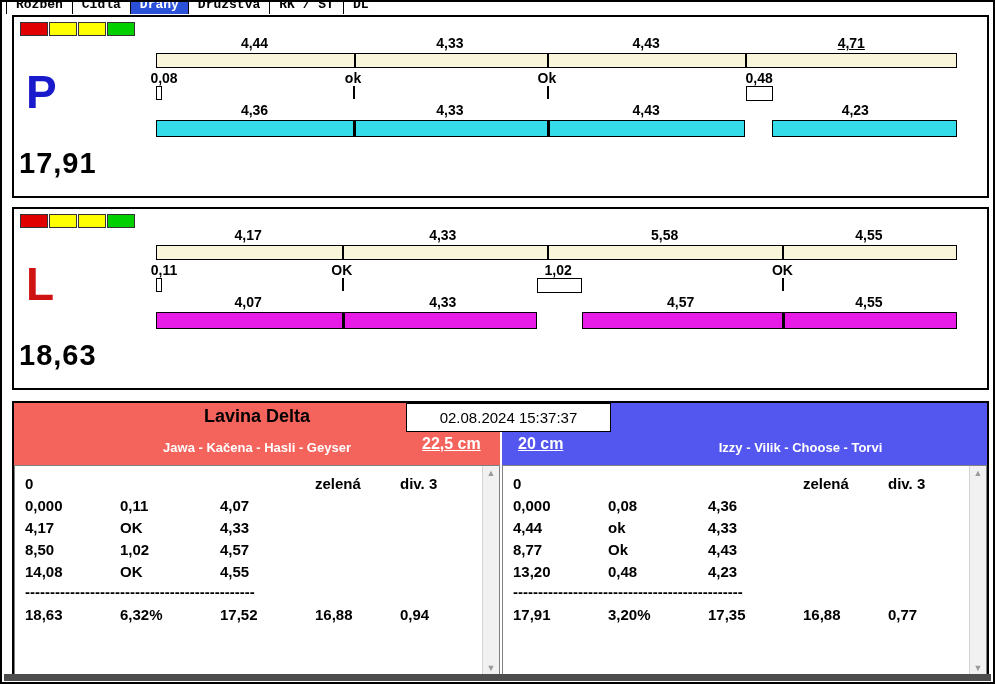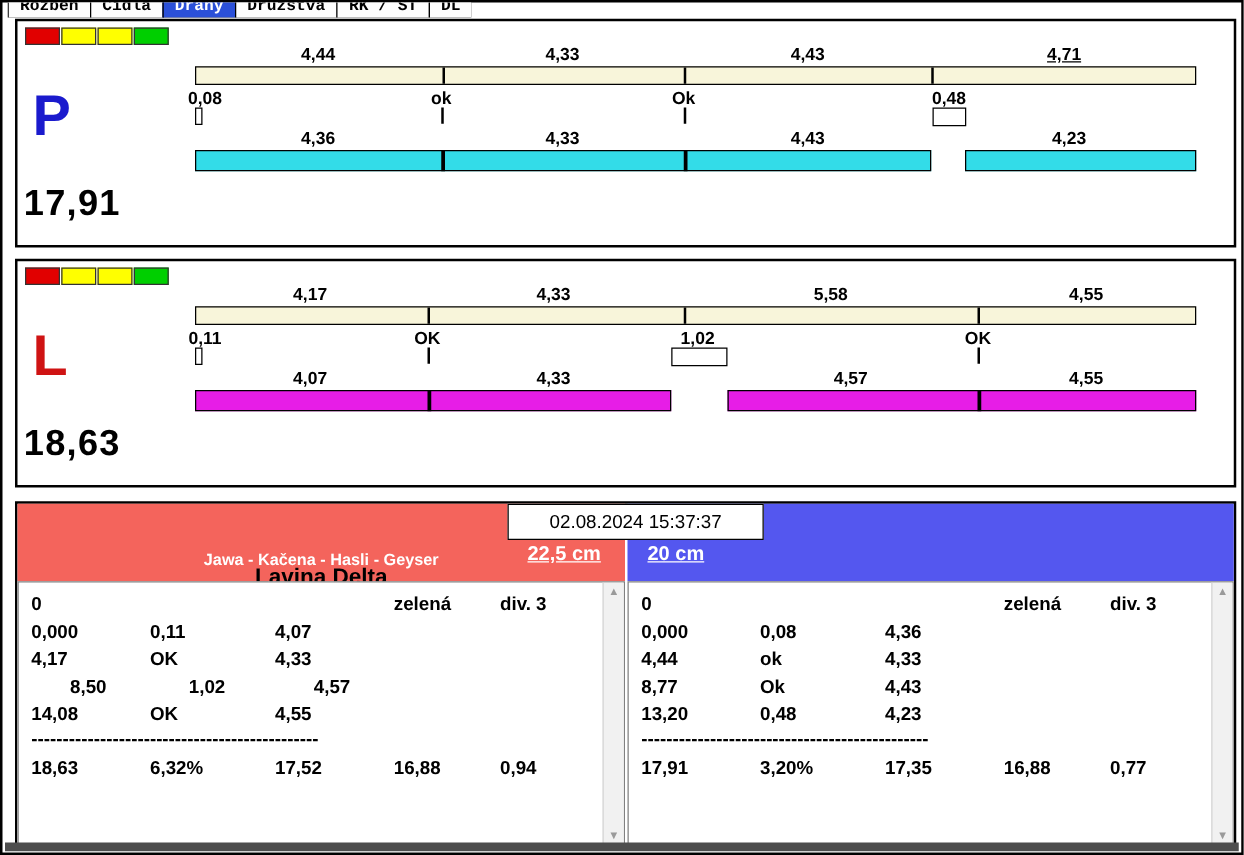--- a/index.html
+++ b/index.html
@@ -31,21 +31,21 @@
   .mark-box   { position:absolute; height:15px; background:#fff; border:1px solid #000; }
   .bar-bot { position:absolute; top:103px; left:0; width:100%; height:17px; }
   .piece { position:absolute; top:0; height:100%; border:1px solid #000; }
   .bdiv  { position:absolute; top:0; width:3px; height:100%; background:#000; z-index:2; }
 
   
   .bottom { position:absolute; left:10px; top:399px; width:977px; height:277px; border:2px solid #000; background:#fff; }
   .hdr { position:absolute; top:0; height:62px; }
   .hdr-red  { left:0; width:486px; }
   .hdr-blue { left:488px; width:485px; }
-  .team-name { position:absolute; top:3px; left:0; width:100%; text-align:center; font-size:18px; font-weight:bold; color:#000;margin-top:45px; }
+  .team-name { position:absolute; top:3px; left:0; width:100%; text-align:center; font-size:18px; font-weight:bold; color:#000; }
   .hdr-blue .team-name { padding-left:112px; }
   .team-members { position:absolute; top:37px; left:0; width:100%; text-align:center; font-size:13px; font-weight:bold; color:#fff; }
   .hdr-blue .team-members { padding-left:112px; }
   .distance { position:absolute; top:32px; font-size:16px; font-weight:bold; color:#fff; white-space:nowrap;text-decoration:underline; }
   .hdr-red .distance  { left:408px; }
   .hdr-blue .distance { left:16px; }
   .datetime { position:absolute; top:0; left:392px; width:205px; height:29px; background:#fff; border:1px solid #000;
               display:flex; align-items:center; justify-content:center; font-size:15px; color:#000; z-index:3; }
 
   .lb { position:absolute; top:62px; height:211px; background:#fff; border:1px solid #808080; overflow:hidden; }
@@ -172,20 +172,21 @@
 
   <div class="bottom">
 
     <div class="hdr hdr-red" style="background-color: rgb(244, 100, 92);">
       <div class="team-name">Lavina Delta</div>
       <div class="team-members">Jawa - Kačena - Hasli - Geyser</div>
       <div class="distance">22,5 cm</div>
     </div>
 
     <div class="hdr hdr-blue" style="background-color: rgb(84, 87, 239);">
+      <div class="team-members">Izzy - Vilik - Choose - Torvi</div>
       <div class="distance">20 cm</div>
     </div>
 
     <div class="datetime">02.08.2024 15:37:37</div>
 
     <div class="lb lb-left">
       <div class="lb-row" style="top:9px;">
         <span class="c c0">0</span>
         <span class="c c1"></span>
         <span class="c c2"></span>
@@ -199,21 +200,21 @@
         <span class="c c3"></span>
         <span class="c c4"></span>
       </div>
       <div class="lb-row" style="top:53px;">
         <span class="c c0">4,17</span>
         <span class="c c1">OK</span>
         <span class="c c2">4,33</span>
         <span class="c c3"></span>
         <span class="c c4"></span>
       </div>
-      <div class="lb-row" style="top:75px;margin-left:31px;">
+      <div class="lb-row" style="top:75px;">
         <span class="c c0">8,50</span>
         <span class="c c1">1,02</span>
         <span class="c c2">4,57</span>
         <span class="c c3"></span>
         <span class="c c4"></span>
       </div>
       <div class="lb-row" style="top:97px;">
         <span class="c c0">14,08</span>
         <span class="c c1">OK</span>
         <span class="c c2">4,55</span>

